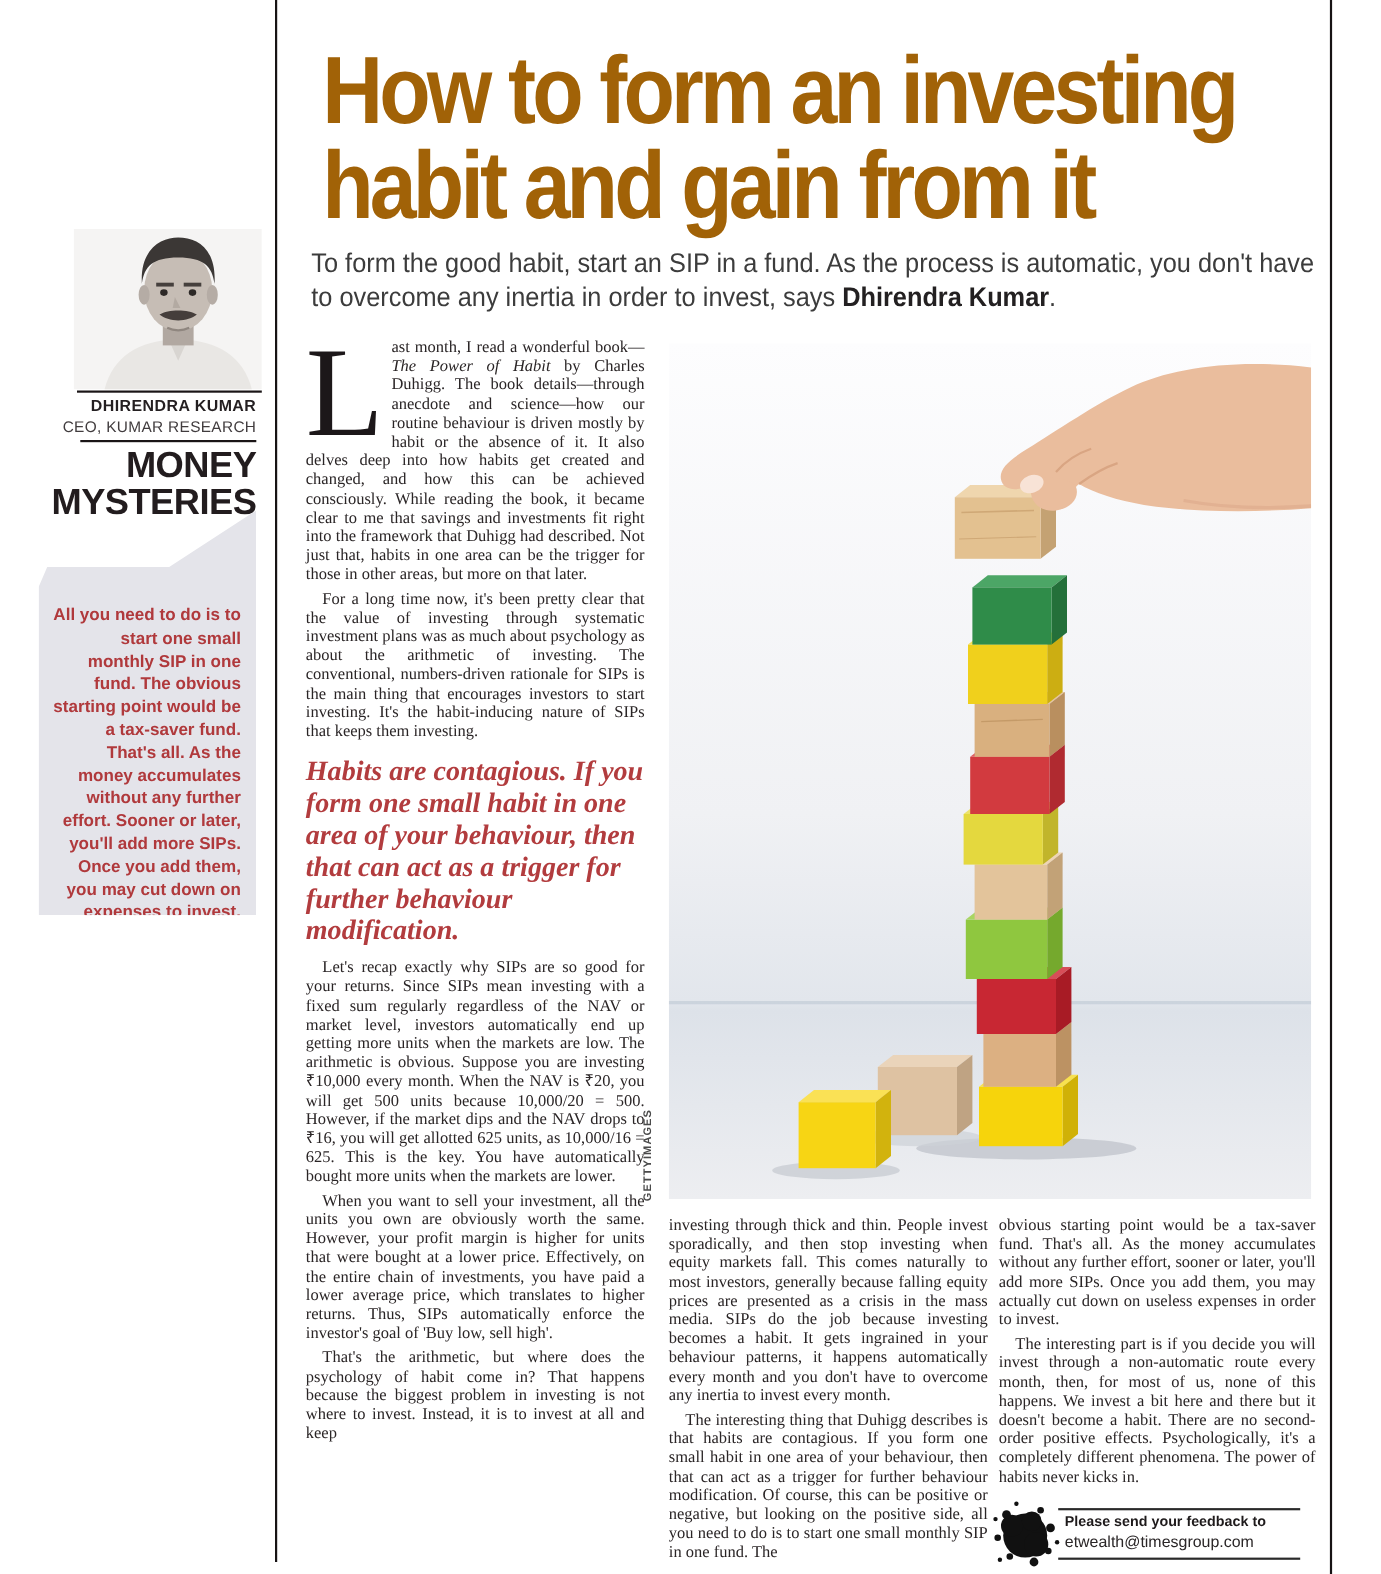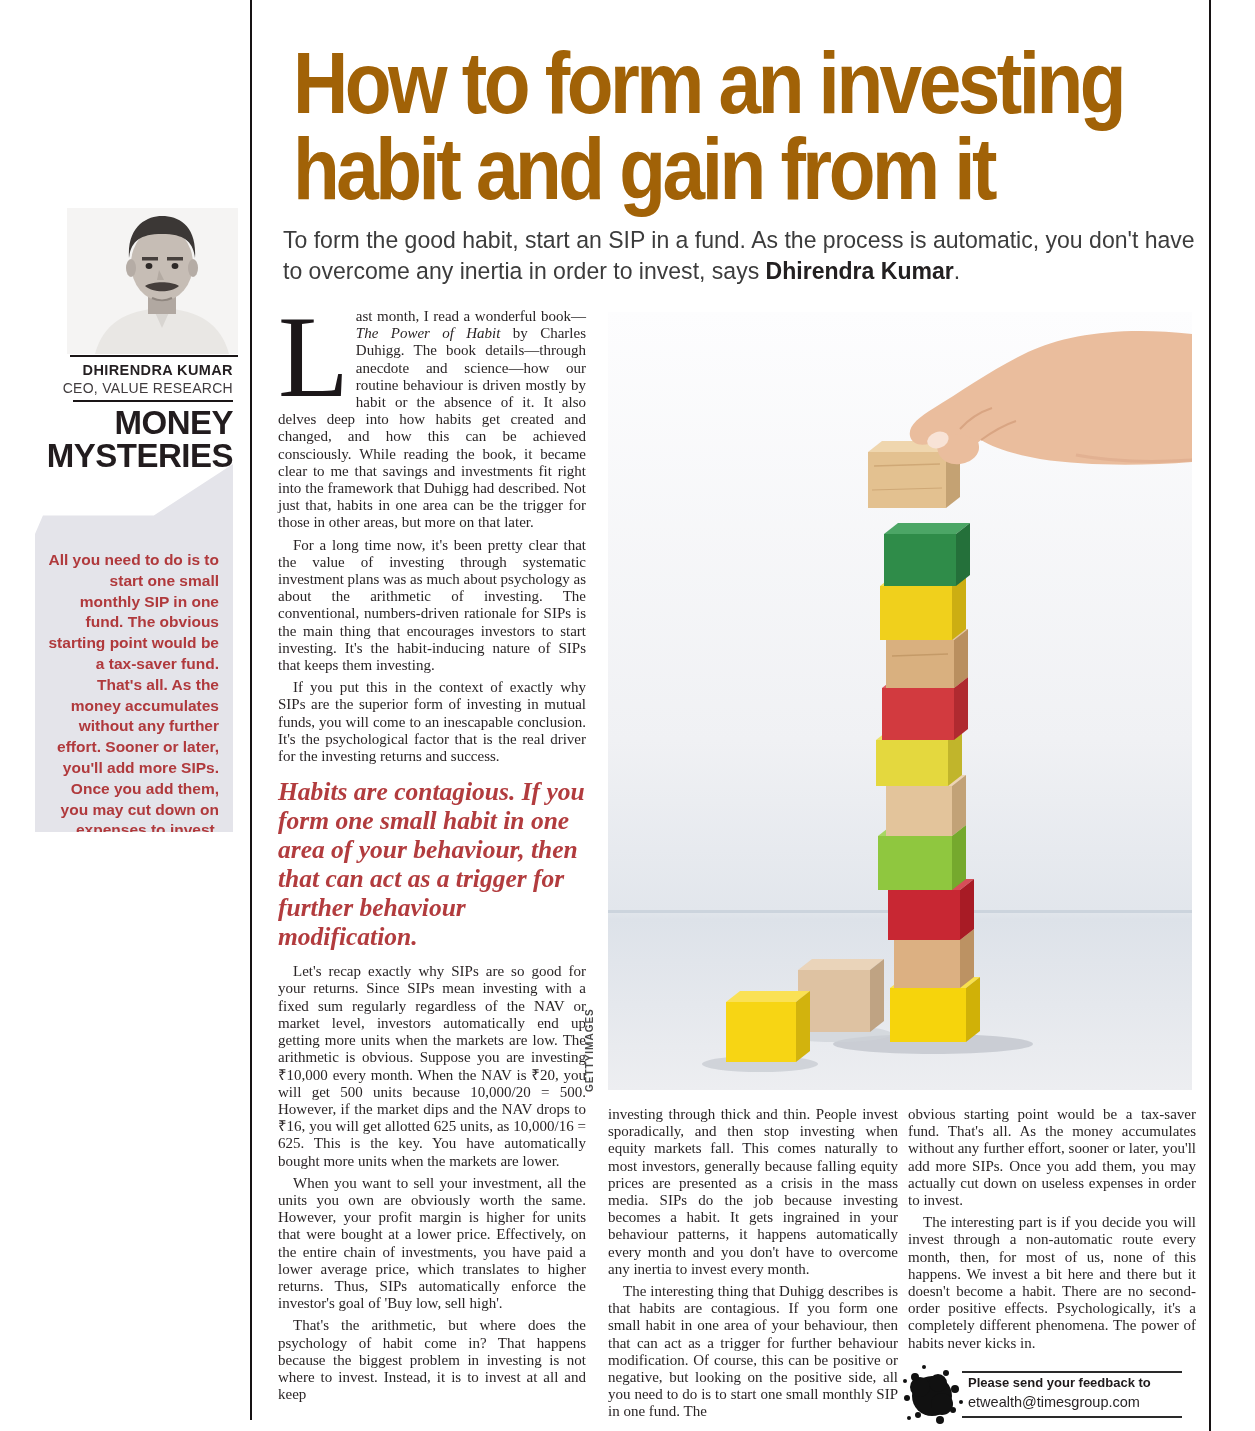--- a/index.html
+++ b/index.html
@@ -86,34 +86,33 @@
       <rect x="100" y="49" width="16" height="3.5" fill="#46403d"></rect>
       <ellipse cx="82" cy="58" rx="3.4" ry="3" fill="#2d2927"></ellipse>
       <ellipse cx="108" cy="58" rx="3.4" ry="3" fill="#2d2927"></ellipse>
       <path d="M92,62 L90,72 L97,72 Z" fill="#b3aaa2"></path>
       <path d="M78,78 C86,73 104,73 112,78 C104,85 86,85 78,78 Z" fill="#453e3b"></path>
       <path d="M85,90 C91,93 99,93 105,90" stroke="#8f867f" stroke-width="2" fill="none"></path>
     </svg>
   </div>
   <div class="photo-rule"></div>
   <div class="author-name">DHIRENDRA KUMAR</div>
-  <div class="author-title">CEO, VALUE RESEARCH</div>
+  <div class="author-title">CEO, KUMAR RESEARCH</div>
   <div class="brand-rule"></div>
   <div class="brand">
     <div>MONEY</div>
     <div>MYSTERIES</div>
   </div>
   <div class="callout">
     <div class="callout-text">All you need to do is to start one small monthly SIP in one fund. The obvious starting point would be a tax-saver fund. That's all. As the money accumulates without any further effort. Sooner or later, you'll add more SIPs. Once you add them, you may cut down on expenses to invest.</div>
   </div>
 
   <div class="col" id="col1">
     <p><span class="dropcap">L</span><span>ast month, I read a wonderful book— </span><em>The Power of Habit</em><span> by Charles Duhigg. The book details—through anecdote and science—how our routine behaviour is driven mostly by habit or the absence of it. It also delves deep into how habits get created and changed, and how this can be achieved consciously. While reading the book, it became clear to me that savings and investments fit right into the framework that Duhigg had described. Not just that, habits in one area can be the trigger for those in other areas, but more on that later.</span></p>
     <p class="ind">For a long time now, it's been pretty clear that the value of investing through systematic investment plans was as much about psychology as about the arithmetic of investing. The conventional, numbers-driven rationale for SIPs is the main thing that encourages investors to start investing. It's the habit-inducing nature of SIPs that keeps them investing.</p>
-    <p class="ind">If you put this in the context of exactly why SIPs are the superior form of investing in mutual funds, you will come to an inescapable conclusion. It's the psychological factor that is the real driver for the investing returns and success.</p>
     <div class="pullquote">Habits are contagious. If you form one small habit in one area of your behaviour, then that can act as a trigger for further behaviour modification.</div>
     <p class="ind">Let's recap exactly why SIPs are so good for your returns. Since SIPs mean investing with a fixed sum regularly regardless of the NAV or market level, investors automatically end up getting more units when the markets are low. The arithmetic is obvious. Suppose you are investing ₹10,000 every month. When the NAV is ₹20, you will get 500 units because 10,000/20 = 500. However, if the market dips and the NAV drops to ₹16, you will get allotted 625 units, as 10,000/16 = 625. This is the key. You have automatically bought more units when the markets are lower.</p>
     <p class="ind">When you want to sell your investment, all the units you own are obviously worth the same. However, your profit margin is higher for units that were bought at a lower price. Effectively, on the entire chain of investments, you have paid a lower average price, which translates to higher returns. Thus, SIPs automatically enforce the investor's goal of 'Buy low, sell high'.</p>
     <p class="ind">That's the arithmetic, but where does the psychology of habit come in? That happens because the biggest problem in investing is not where to invest. Instead, it is to invest at all and keep</p>
   </div>
 
   <div class="photo" aria-label="A hand stacking colourful wooden toy blocks into a tall tower, with two loose blocks on the floor">
     <svg width="584" height="778" viewBox="0 0 584 778">
       <defs>
         <linearGradient id="bgGrad" x1="0" y1="0" x2="0" y2="1">

